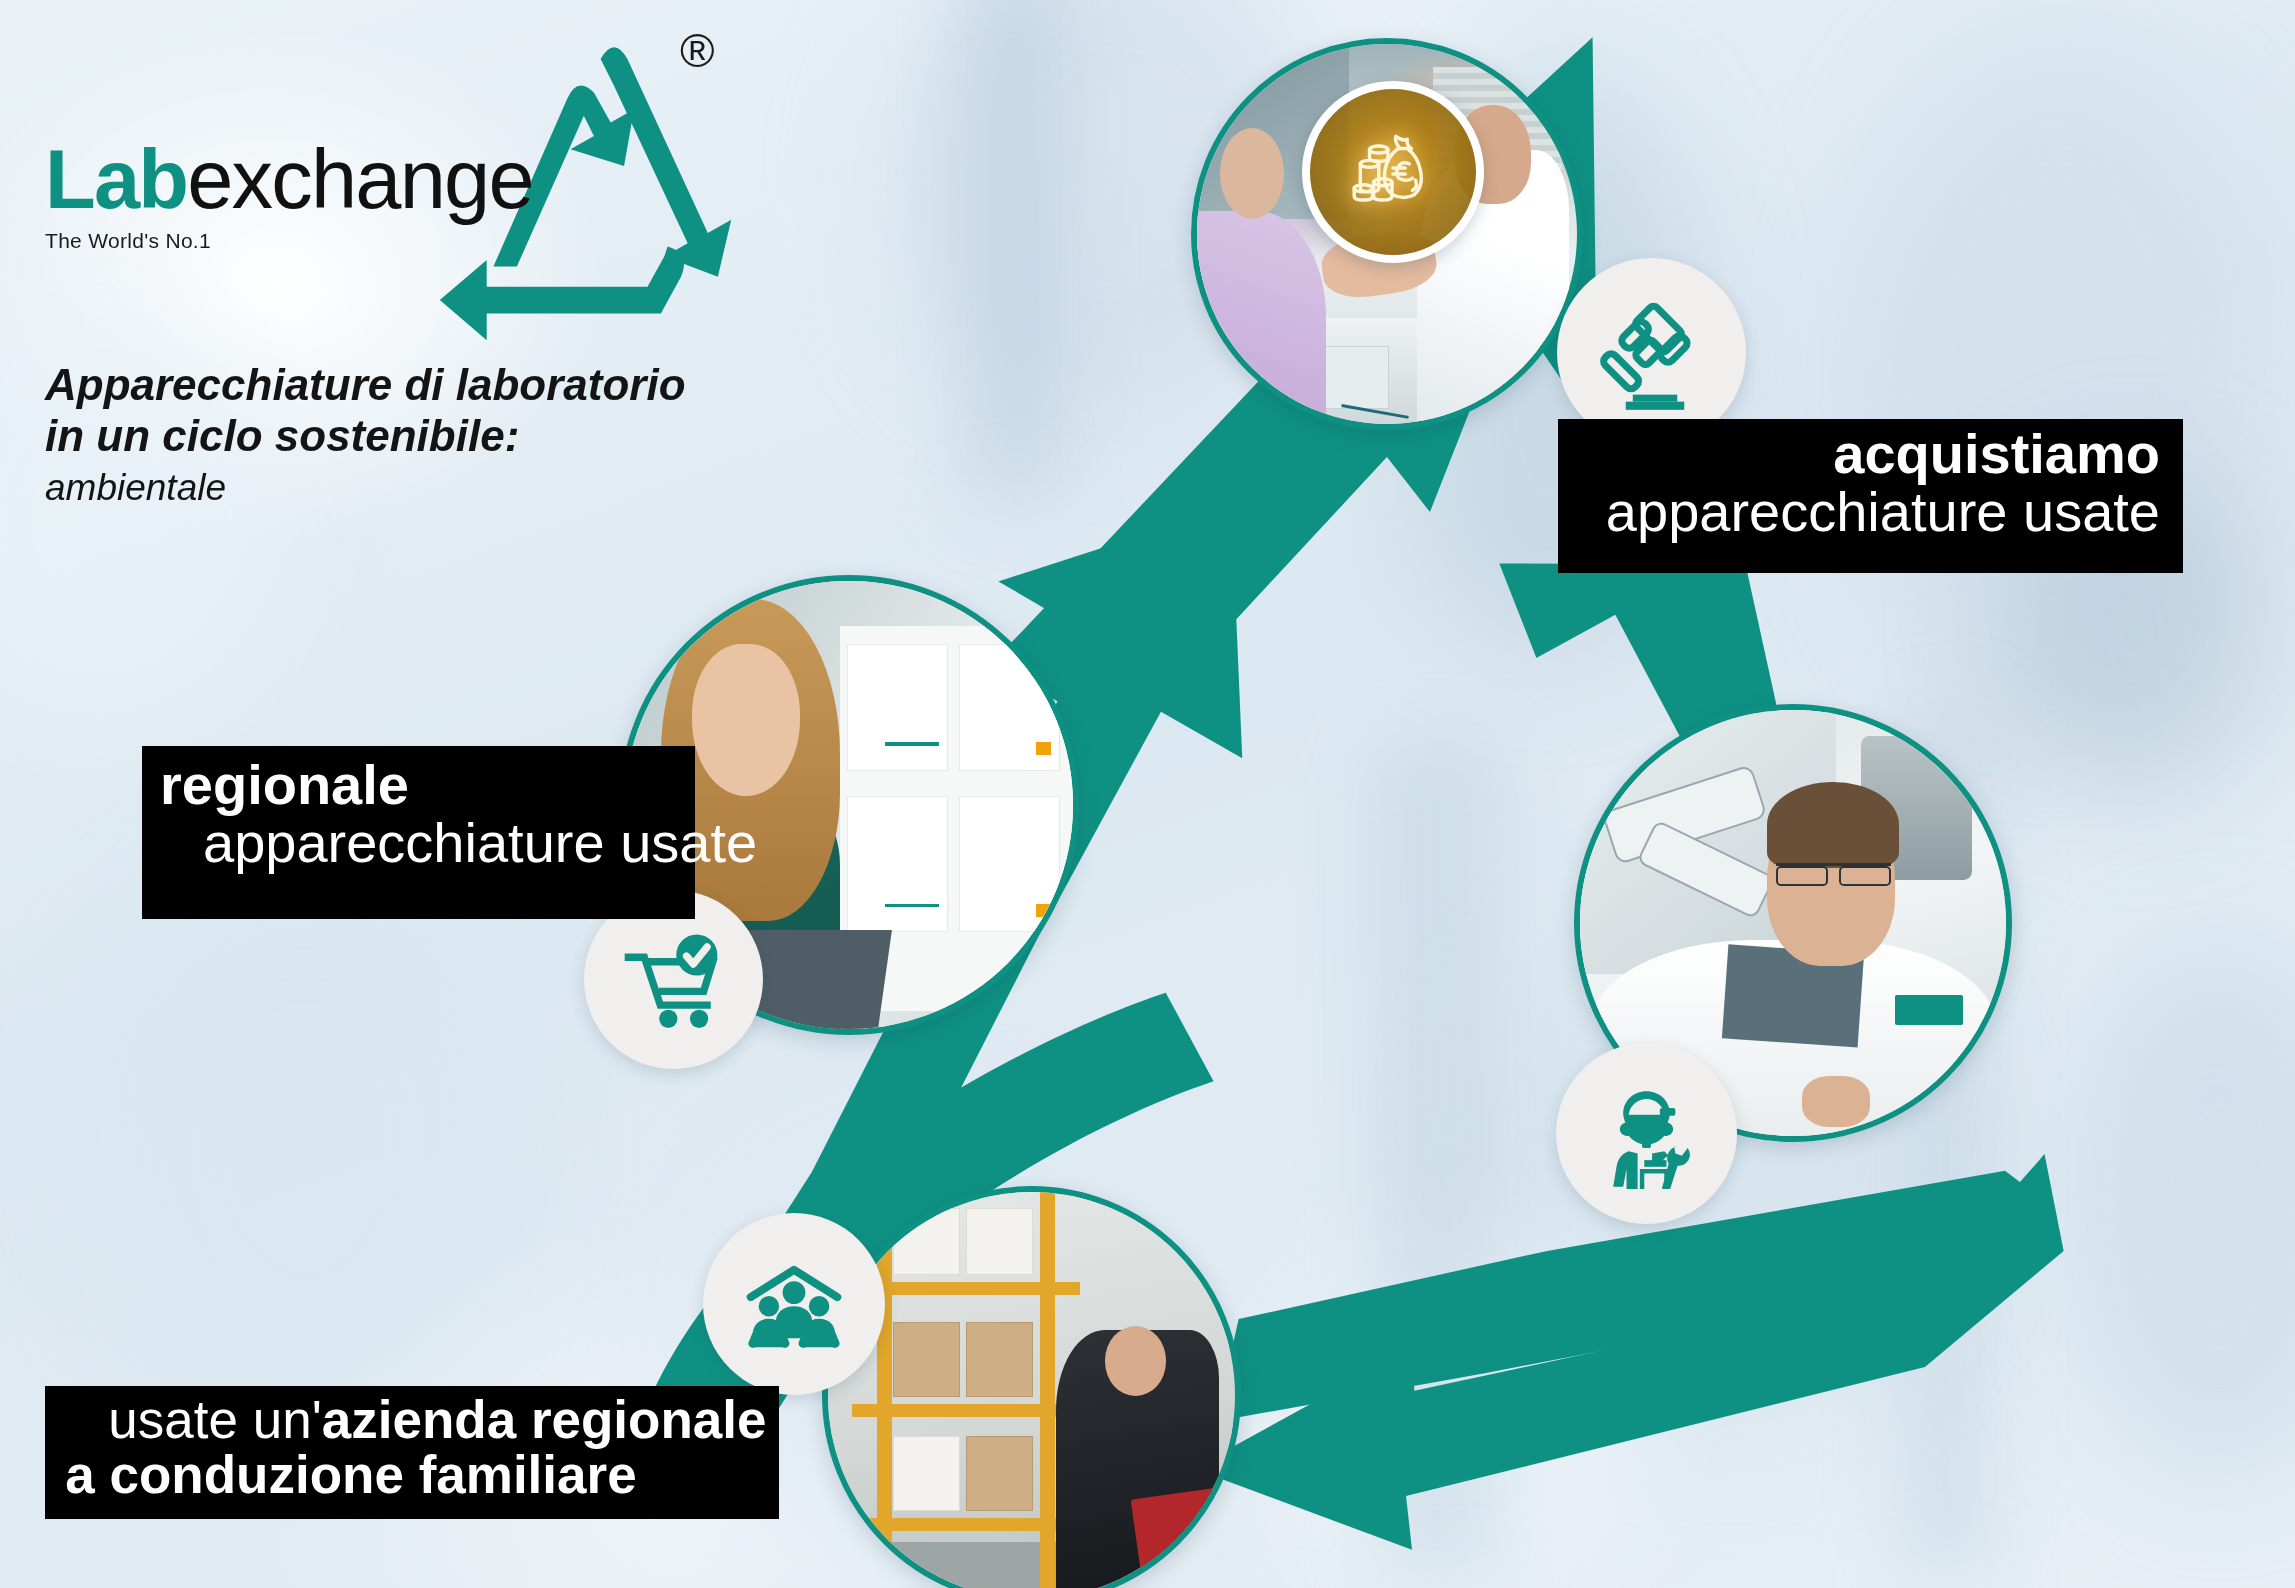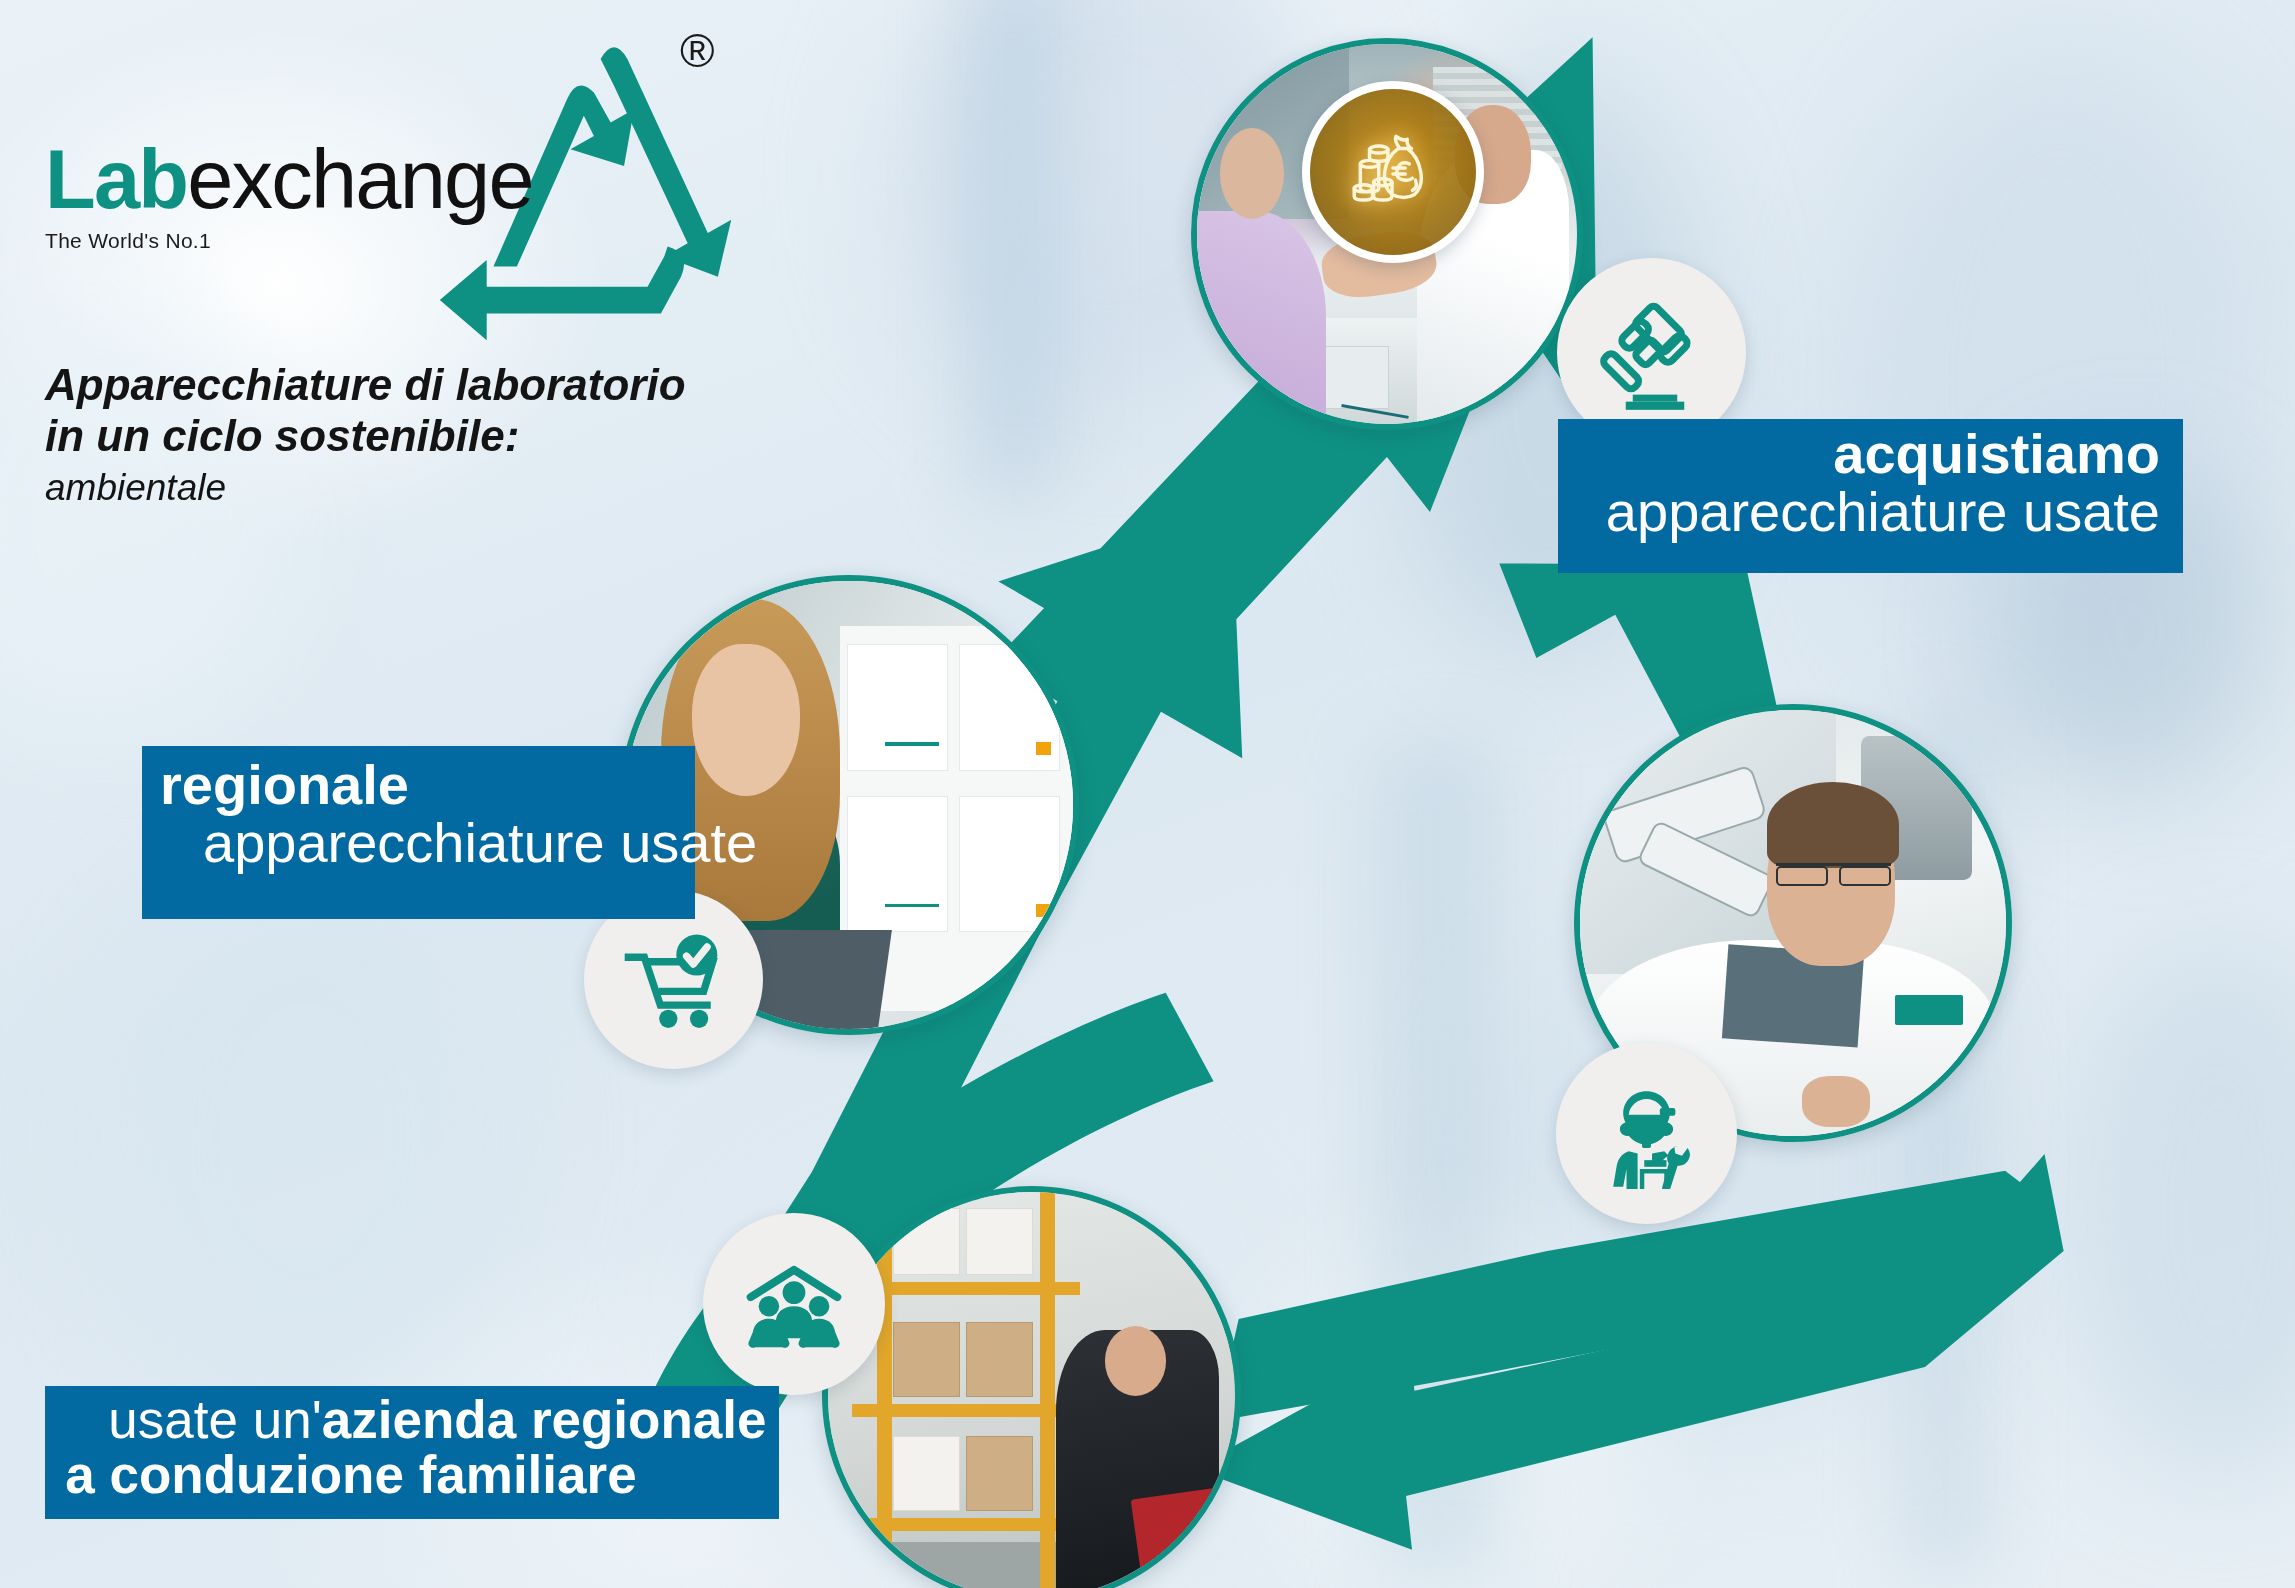--- a/index.html
+++ b/index.html
@@ -136,21 +136,21 @@
     overflow:hidden;
     display:flex;align-items:center;justify-content:center;
     background:radial-gradient(circle at 50% 45%, rgba(196,140,16,.92), rgba(120,86,10,.88));
     box-shadow:0 4.8px 15.5px rgba(30,60,80,.22);
   }
   .money-badge svg{filter:drop-shadow(0 0 10.8px rgba(255,214,120,.95));}
 
   
   .label{
     position:absolute;
-    background:#0369a1;
+    background:#000000;
     color:#ffffff;
     font-family:"Liberation Sans", sans-serif;
     line-height:1.04;
     box-sizing:border-box;
   }
   .label .ln{display:block;white-space:nowrap;}
   .b{font-weight:700;}
   .l{font-weight:400;margin-left:43px;}
   .label .ln .b,.label .ln .l{display:inline;}
 

